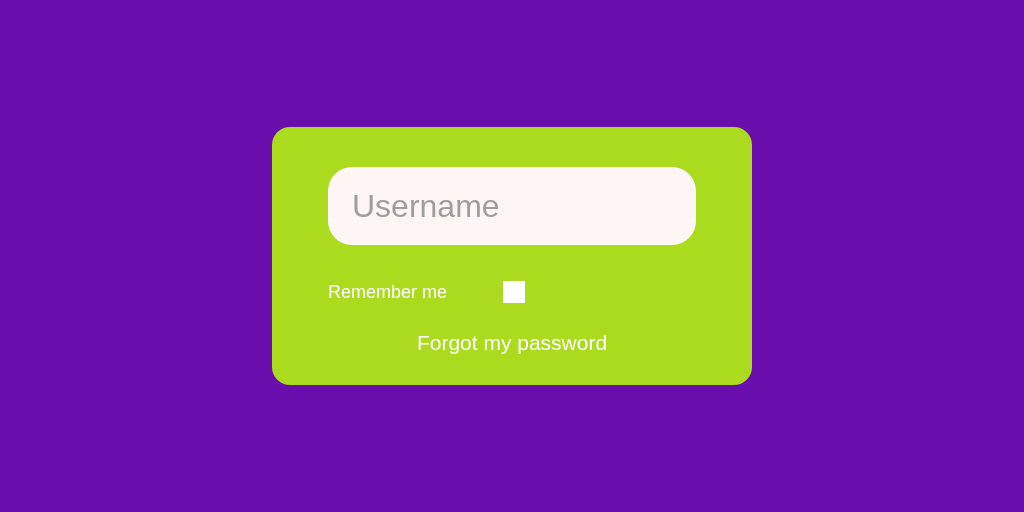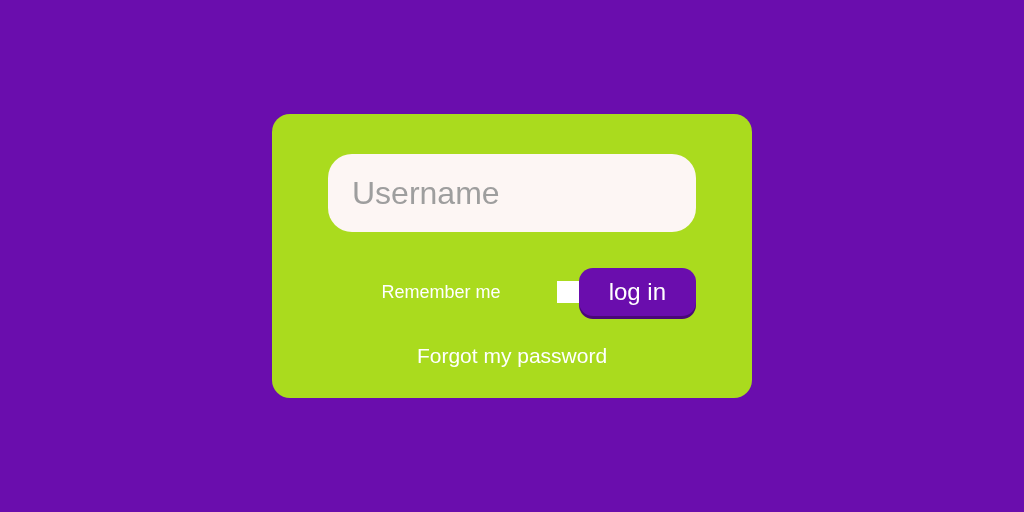--- a/index.html
+++ b/index.html
@@ -35,21 +35,21 @@
       padding: 0 24px;
       margin-bottom: 24px;
       outline: none;
     }
     .input-field::placeholder {
       color: #9e9e9e;
     }
     .row {
       display: flex;
       align-items: center;
-      justify-content: flex-end;
+      justify-content: flex-start;
       margin-top: 12px;
       margin-bottom: 28px;
     }
     .remember-wrap {
       display: flex;
       align-items: center;
       gap: 56px;
     }
     .remember-label {
       color: #ffffff;
@@ -83,16 +83,15 @@
 </head>
 <body>
 
 <div class="login-card">
   <input type="text" class="input-field" placeholder="Username" style="">
   <div class="row">
     <div class="remember-wrap">
       <span class="remember-label">Remember me</span>
       <div class="checkbox"></div>
     </div>
-    <button class="login-btn">log in</button>
   </div>
   <a class="forgot-link">Forgot my password</a>
 </div>
 
 </body></html>

